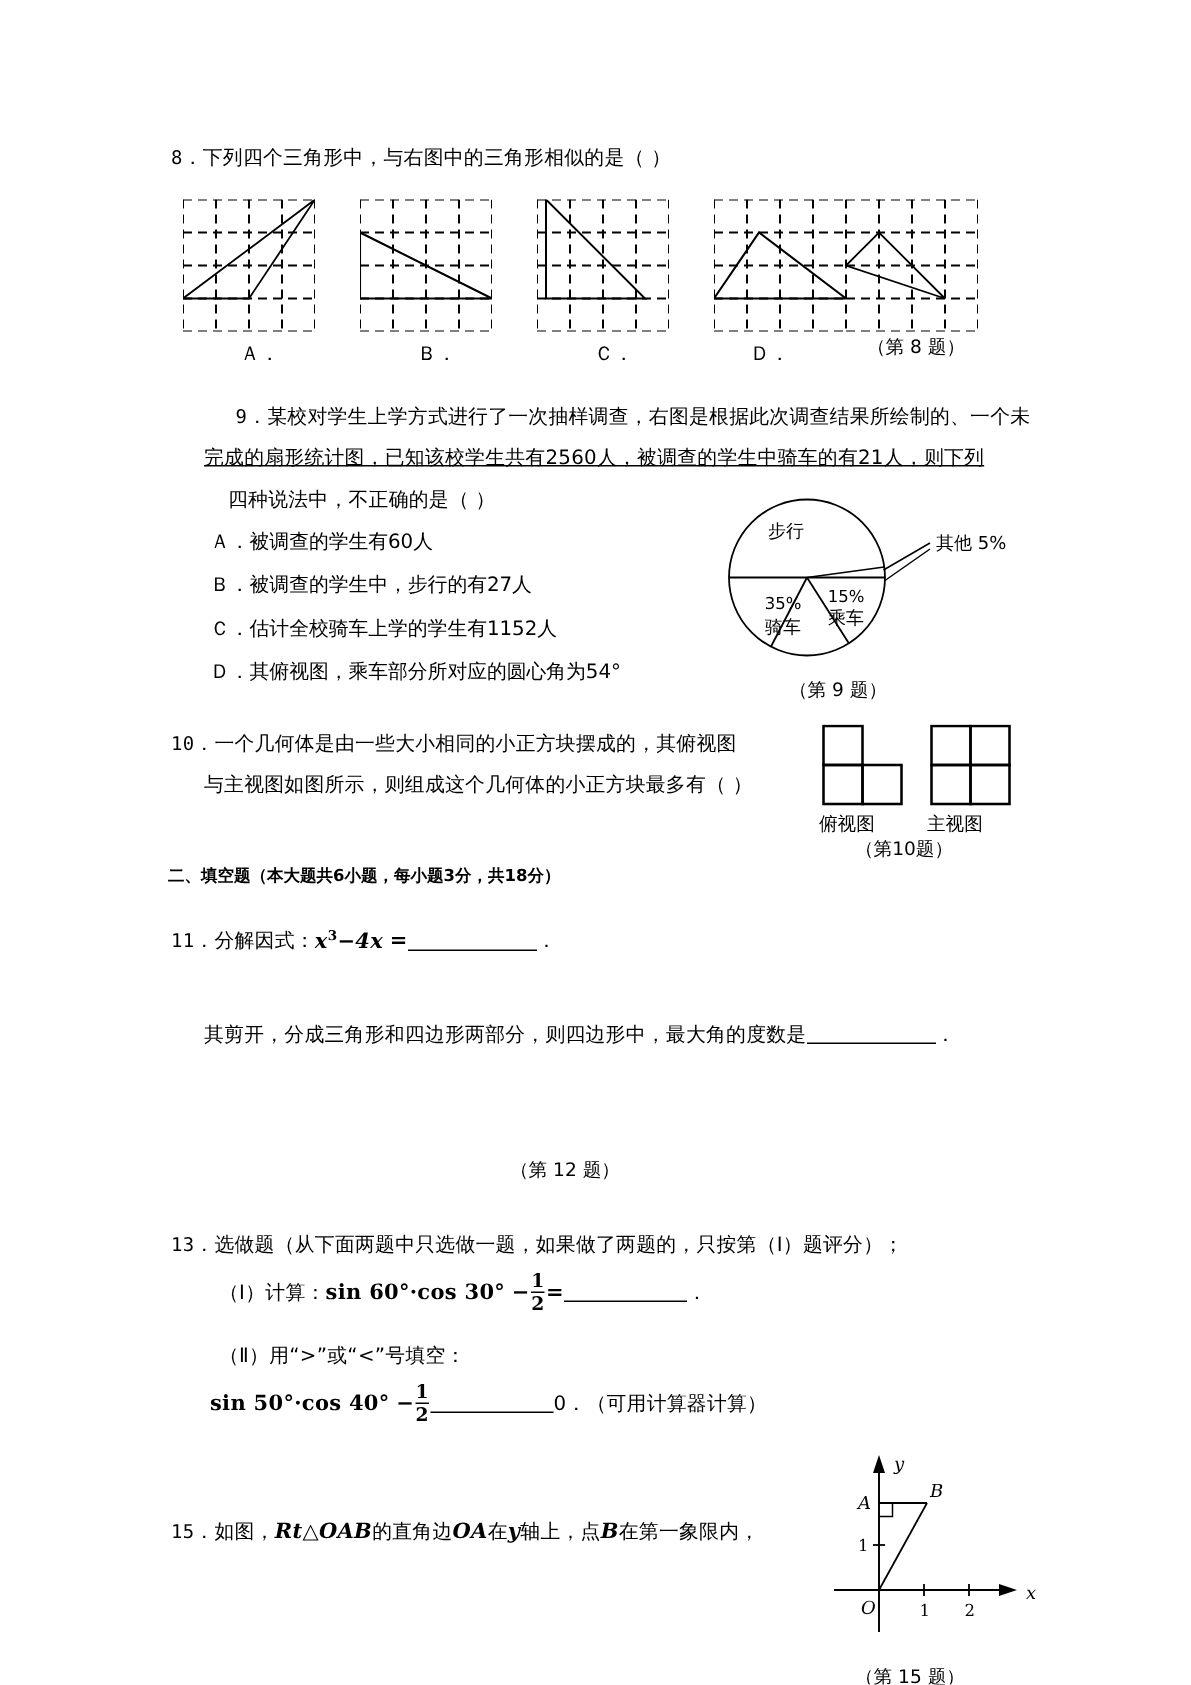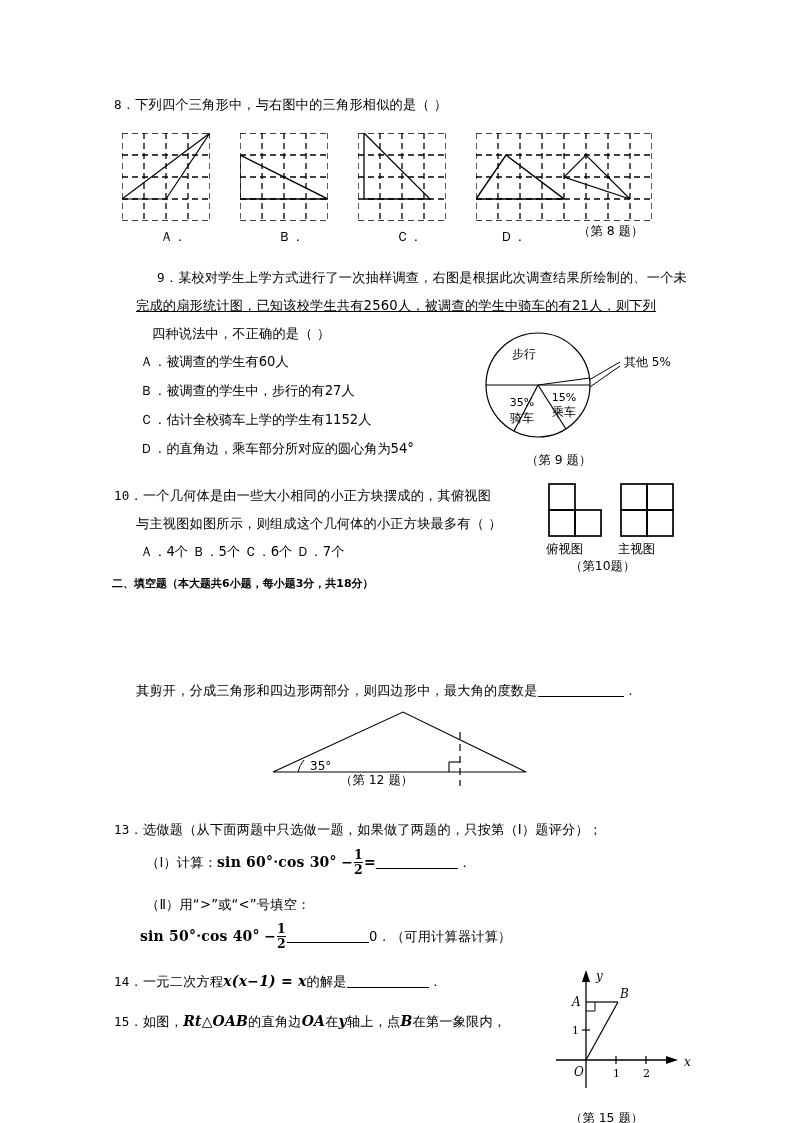--- a/index.html
+++ b/index.html
@@ -179,21 +179,21 @@
 
   <div class="blk qtext" style="left:114px; top:263px;margin-left:43px;">
     <span class="num">9</span><span>．某校对学生上学方式进行了一次抽样调查，右图是根据此次调查结果所绘制的、一个未</span>
   </div>
   <div class="blk qtext" style="left:136px; top:291px;text-decoration:underline;">完成的扇形统计图，已知该校学生共有2560人，被调查的学生中骑车的有21人，则下列</div>
   <div class="blk qtext" style="left:152px; top:319px;">四种说法中，不正确的是（      ）</div>
 
   <div class="blk opt" style="left:140px; top:347px;">Ａ．被调查的学生有60人</div>
   <div class="blk opt" style="left:140px; top:376px;">Ｂ．被调查的学生中，步行的有27人</div>
   <div class="blk opt" style="left:140px; top:405px;">Ｃ．估计全校骑车上学的学生有1152人</div>
-  <div class="blk opt" style="left:140px; top:434px;">Ｄ．的直角边，乘车部分所对应的圆心角为54°</div>
+  <div class="blk opt" style="left:140px; top:434px;">Ｄ．其俯视图，乘车部分所对应的圆心角为54°</div>
 
   <div class="blk" style="left:478px; top:330px;">
     <svg width="200" height="118" viewBox="0 0 200 118">
 
       <circle cx="60" cy="55" r="52" fill="none" stroke="#000" stroke-width="1.2"></circle>
 
       <line x1="60" y1="55" x2="8" y2="55" stroke="#000" stroke-width="1.2"></line>
       <line x1="60" y1="55" x2="112" y2="55" stroke="#000" stroke-width="1.2"></line>
 
       <line x1="60" y1="55" x2="111.5" y2="48" stroke="#000" stroke-width="1.0"></line>
@@ -211,21 +211,20 @@
       <text x="86" y="71" font-family="DejaVu Sans, sans-serif" font-size="11" fill="#000" text-anchor="middle">15%</text>
       <text x="86" y="86" font-family="DejaVu Sans, sans-serif" font-size="12" fill="#000" text-anchor="middle">乘车</text>
     </svg>
   </div>
   <div class="blk cap" style="left:526px; top:452px;text-align:center;">（第 9 题）</div>
 
   <div class="blk qtext" style="left:114px; top:481px;">
     <span class="num">10</span><span>．一个几何体是由一些大小相同的小正方块摆成的，其俯视图</span>
   </div>
   <div class="blk qtext" style="left:136px; top:509px;">与主视图如图所示，则组成这个几何体的小正方块最多有（      ）</div>
-  <div class="blk opt" style="left:140px; top:537px;">Ａ．4个     Ｂ．5个       Ｃ．6个     Ｄ．7个</div>
 
   <div class="blk" style="left:548px; top:483px;">
     <svg width="56" height="56" viewBox="0 0 56 56">
       <rect x="1" y="1" width="26" height="26" fill="none" stroke="#000" stroke-width="1.7"></rect>
       <rect x="1" y="27" width="26" height="26" fill="none" stroke="#000" stroke-width="1.7"></rect>
       <rect x="27" y="27" width="26" height="26" fill="none" stroke="#000" stroke-width="1.7"></rect>
     </svg>
   </div>
   <div class="blk" style="left:620px; top:483px;">
     <svg width="56" height="56" viewBox="0 0 56 56">
@@ -234,56 +233,47 @@
       <rect x="1" y="27" width="26" height="26" fill="none" stroke="#000" stroke-width="1.7"></rect>
       <rect x="27" y="27" width="26" height="26" fill="none" stroke="#000" stroke-width="1.7"></rect>
     </svg>
   </div>
   <div class="blk cap" style="left:546px; top:541px;">俯视图</div>
   <div class="blk cap" style="left:618px; top:541px;">主视图</div>
   <div class="blk cap" style="left:570px; top:558px;">（第10题）</div>
 
   <div class="blk sec-head" style="left:112px; top:576px;">二、填空题（本大题共6小题，每小题3分，共18分）</div>
 
+  <div class="blk qtext" style="left:114px; top:609px;">
+    <span class="num">11</span><span>．分解因式：</span><span class="math"><span>x</span><span class="sup">3</span><span>−4x</span></span>
+    <span class="math up">=</span><span class="blank" style="width:86px;"></span><span>．</span>
+  </div>
 
   <div class="blk qtext" style="left:136px; top:676px;">
     <span>其剪开，分成三角形和四边形两部分，则四边形中，最大角的度数是</span><span class="blank" style="width:86px;"></span><span>．</span>
   </div>
 
-  <div class="blk" style="left:268px; top:708px;">
-    <svg width="262" height="78" viewBox="0 0 262 78">
-      <polygon points="5,64 135,4 258,64" fill="none" stroke="#000" stroke-width="1.1"></polygon>
-      <path d="M 30,64 A 26,26 0 0 1 36,52" fill="none" stroke="#000" stroke-width="1.0"></path>
-      <text x="42" y="62" font-family="DejaVu Sans, sans-serif" font-size="12" fill="#000">35°</text>
-      <line x1="192" y1="24" x2="192" y2="78" stroke="#000" stroke-width="1.2" stroke-dasharray="7,5"></line>
-      <polyline points="181,54 181,64" fill="none" stroke="#000" stroke-width="1.1"></polyline>
-      <polyline points="181,54 192,54" fill="none" stroke="#000" stroke-width="1.1"></polyline>
-    </svg>
-  </div>
   <div class="blk cap" style="left:340px; top:772px;">（第 12 题）</div>
 
   <div class="blk qtext" style="left:114px; top:815px;">
     <span class="num">13</span><span>．选做题（从下面两题中只选做一题，如果做了两题的，只按第（Ⅰ）题评分）；</span>
   </div>
 
   <div class="blk qtext" style="left:146px; top:847px;">
     <span>（Ⅰ）计算：</span><span class="math up">sin 60°·cos 30°</span>
     <span class="math up">−</span><span class="frac"><span class="numr">1</span><span class="den">2</span></span><span class="math up">=</span><span class="blank" style="width:82px;"></span><span>．</span>
   </div>
 
   <div class="blk qtext" style="left:146px; top:890px;">（Ⅱ）用“&gt;”或“&lt;”号填空：</div>
 
   <div class="blk qtext" style="left:140px; top:921px;">
     <span class="math up">sin 50°·cos 40°</span>
     <span class="math up">−</span><span class="frac"><span class="numr">1</span><span class="den">2</span></span><span class="blank" style="width:82px;"></span><span>0．（可用计算器计算）</span>
   </div>
 
-  <div class="blk qtext" style="left:114px; top:966px;">
-    <span class="num">14</span><span>．一元二次方程</span><span class="math">x(x−1) = x</span><span>的解是</span><span class="blank" style="width:82px;"></span><span>．</span>
-  </div>
 
   <div class="blk qtext" style="left:114px; top:1006px;">
     <span class="num">15</span><span>．如图，</span><span class="math">Rt△OAB</span><span>的直角边</span><span class="math">OA</span><span>在</span><span class="math">y</span><span>轴上，点</span><span class="math">B</span><span>在第一象限内，</span>
   </div>
 
   <div class="blk" style="left:550px; top:962px;">
     <svg width="150" height="140" viewBox="0 0 150 140">
 
       <line x1="36" y1="18" x2="36" y2="126" stroke="#000" stroke-width="1.3"></line>
       <polygon points="36,8 32,20 40,20" fill="#000"></polygon>

